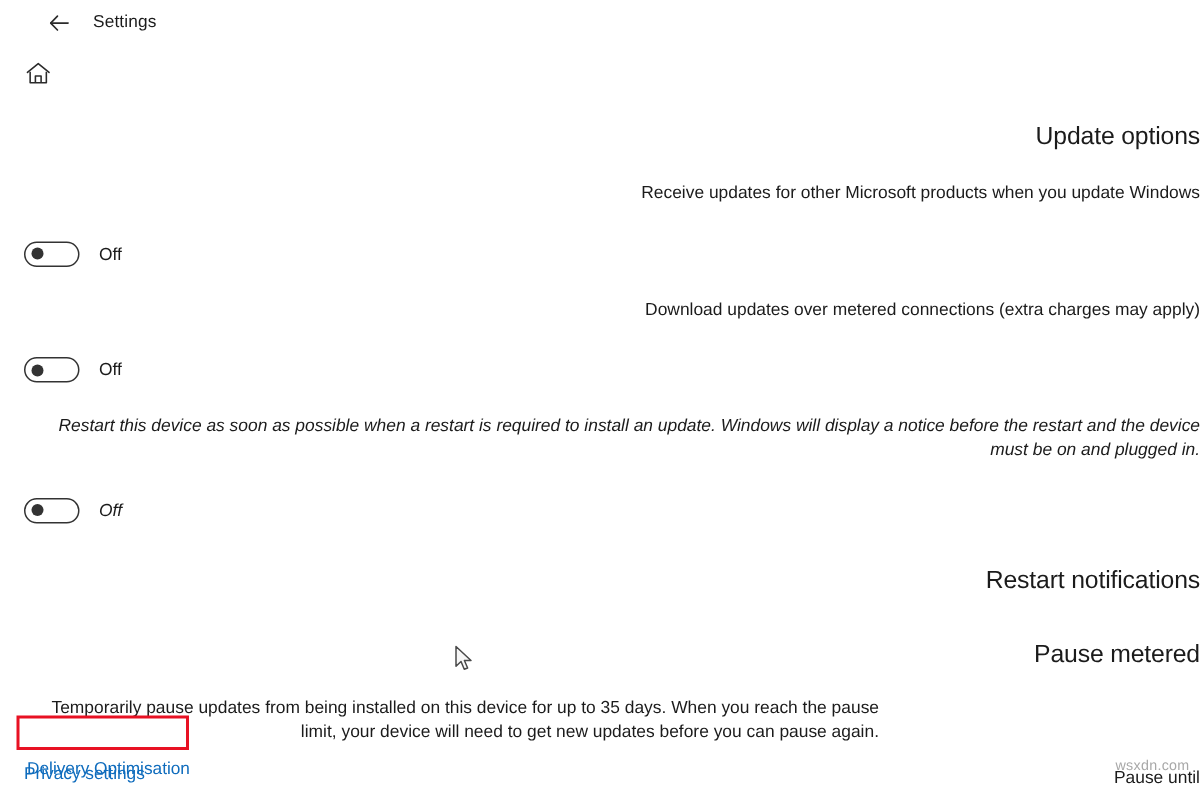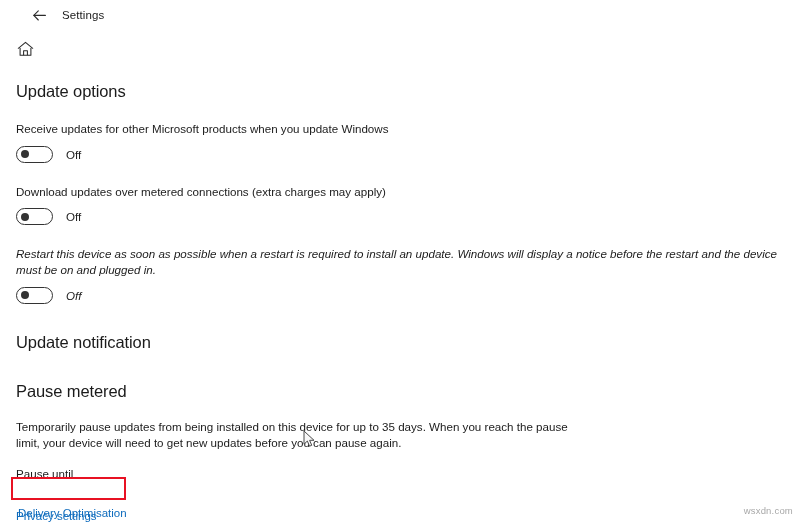--- a/index.html
+++ b/index.html
@@ -81,33 +81,33 @@
     font-weight: 400;
     color: #1b1b1b;
     letter-spacing: -0.1px;
   }
   .body-text {
     font-size: 11.6px;
     color: #1b1b1b;
     line-height: 1.45;
   }
 
-  .group { margin-bottom: 0; }
+  .group { margin-bottom: 0; text-align: right; }
 
   .setting-label {
     font-size: 11.6px;
     color: #1b1b1b;
     line-height: 1.35;
   }
 
   
   .toggle-row {
     display: flex;
     align-items: center;
-    margin-top: 9px;
+    margin-top: 24px;
   }
   .switch {
     width: 37px;
     height: 17px;
     border-radius: 9px;
     box-sizing: border-box;
     position: relative;
     cursor: pointer;
     flex: none;
   }
@@ -248,21 +248,21 @@
       <div class="toggle-row">
         <div class="switch off">
           <span class="knob"></span>
         </div>
         <span class="toggle-state">Off</span>
       </div>
     </div>
   </div>
 
   <div class="group" style="margin-top:29px;">
-    <div class="section-head">Update notification</div>
+    <div class="section-head">Restart notifications</div>
 
   </div>
 
   <div class="group" style="margin-top:30px;">
     <div class="section-head">Pause metered</div>
 
     <div class="body-text" style="margin-top:18px; width:570px;">Temporarily pause updates from being installed on this device for up to 35 days. When you reach the pause limit, your device will need to get new updates before you can pause again.</div>
 
     <div class="setting-label" style="margin-top:14px;">Pause until</div>
 

